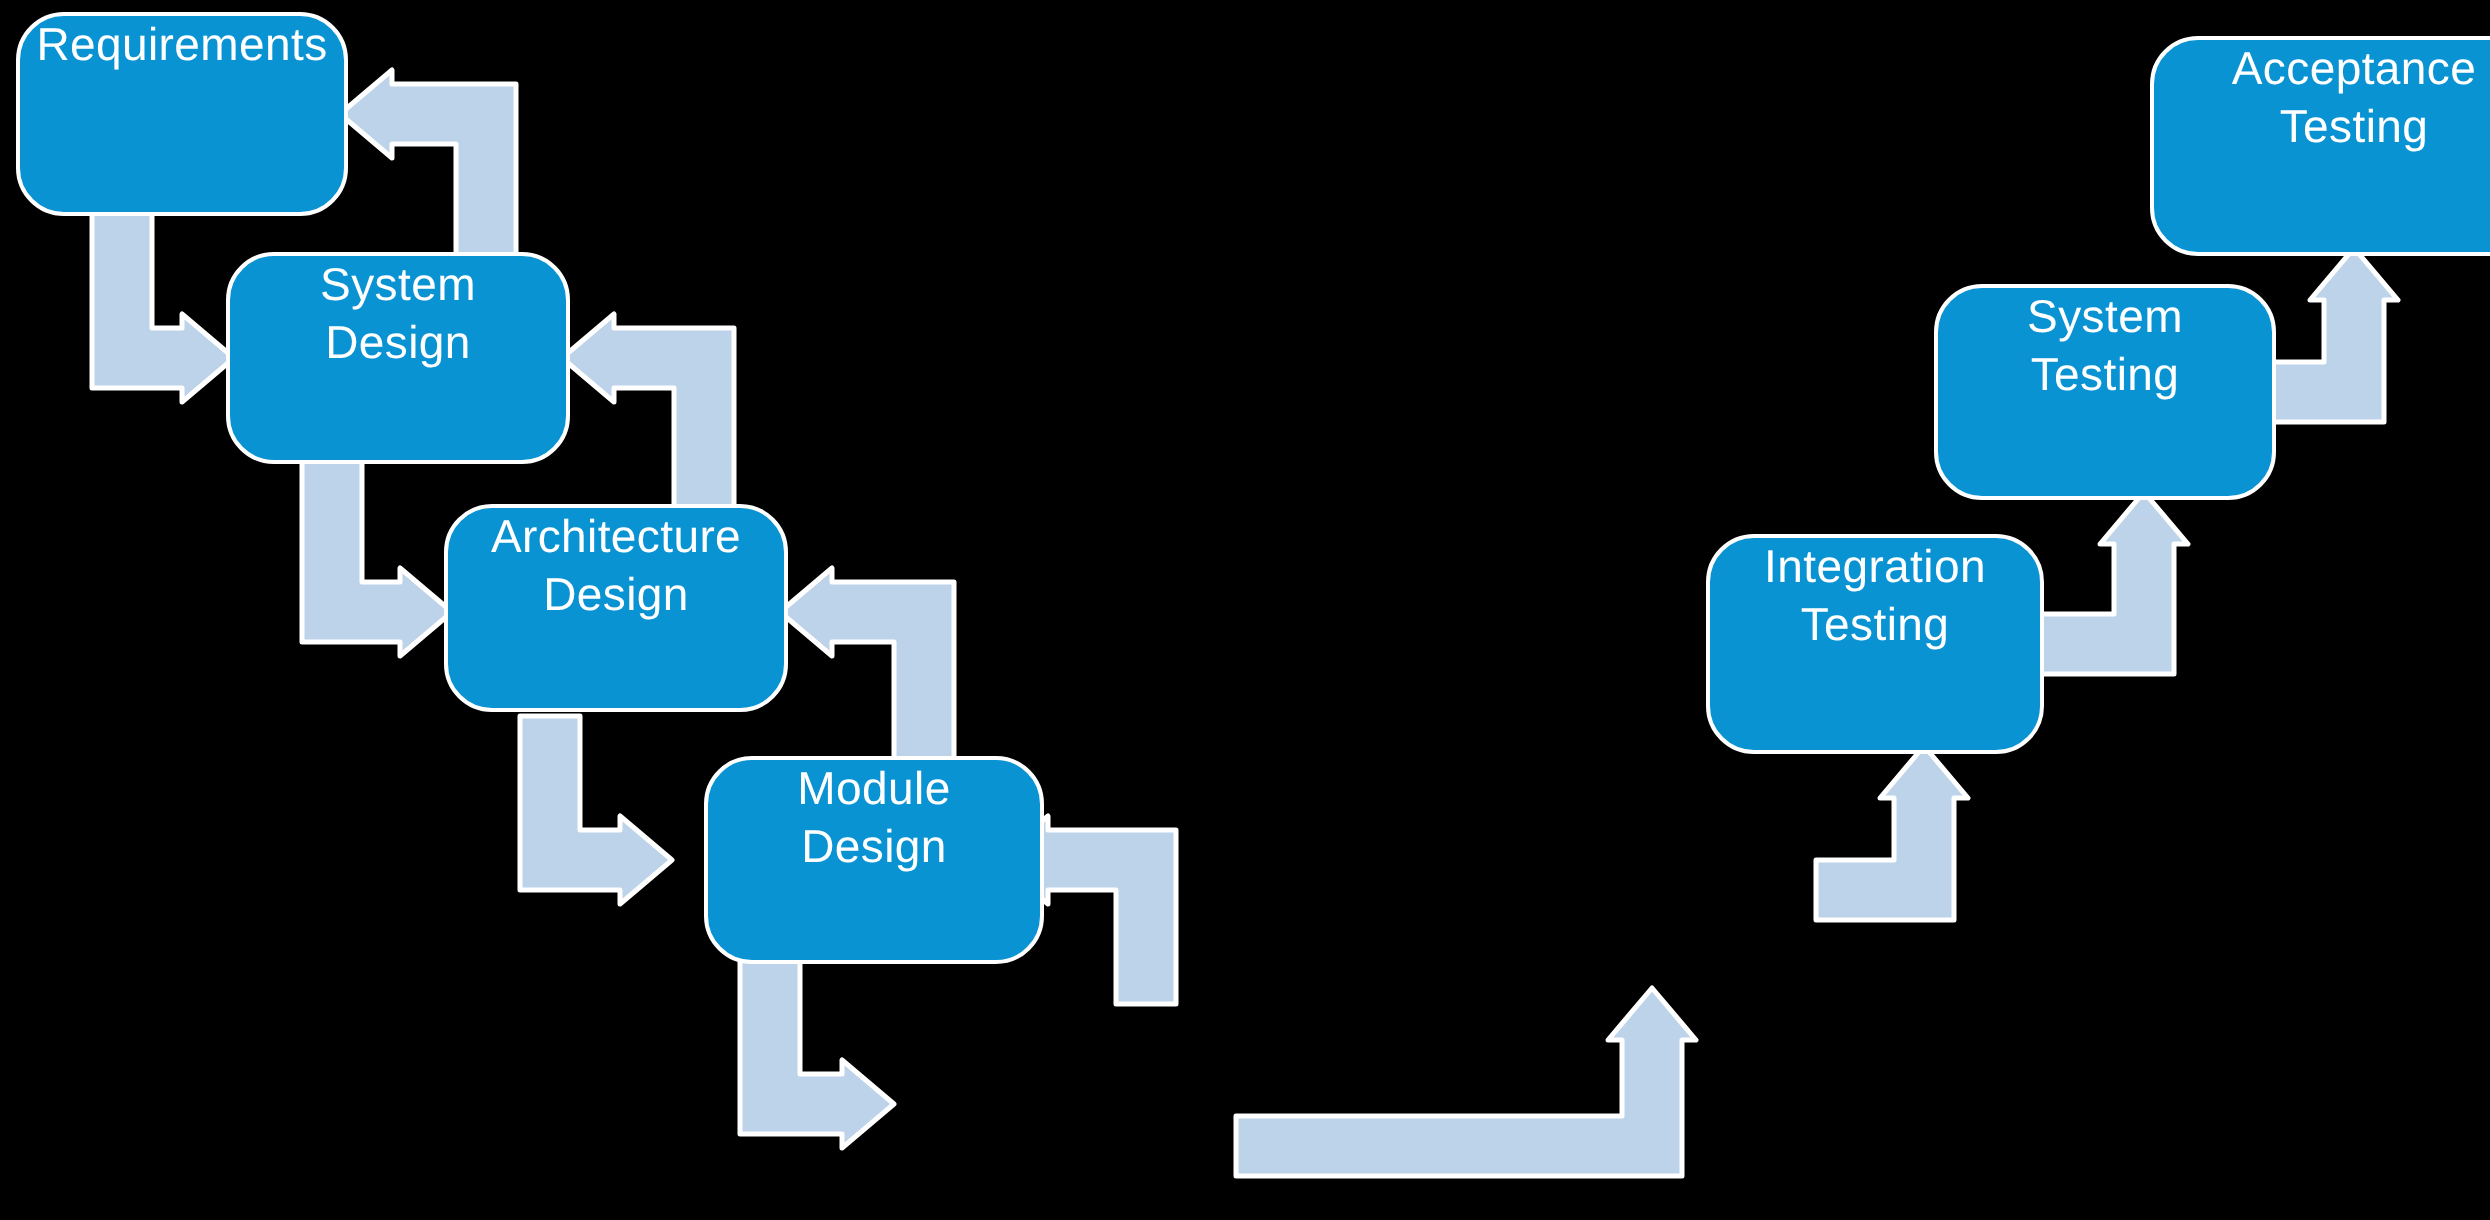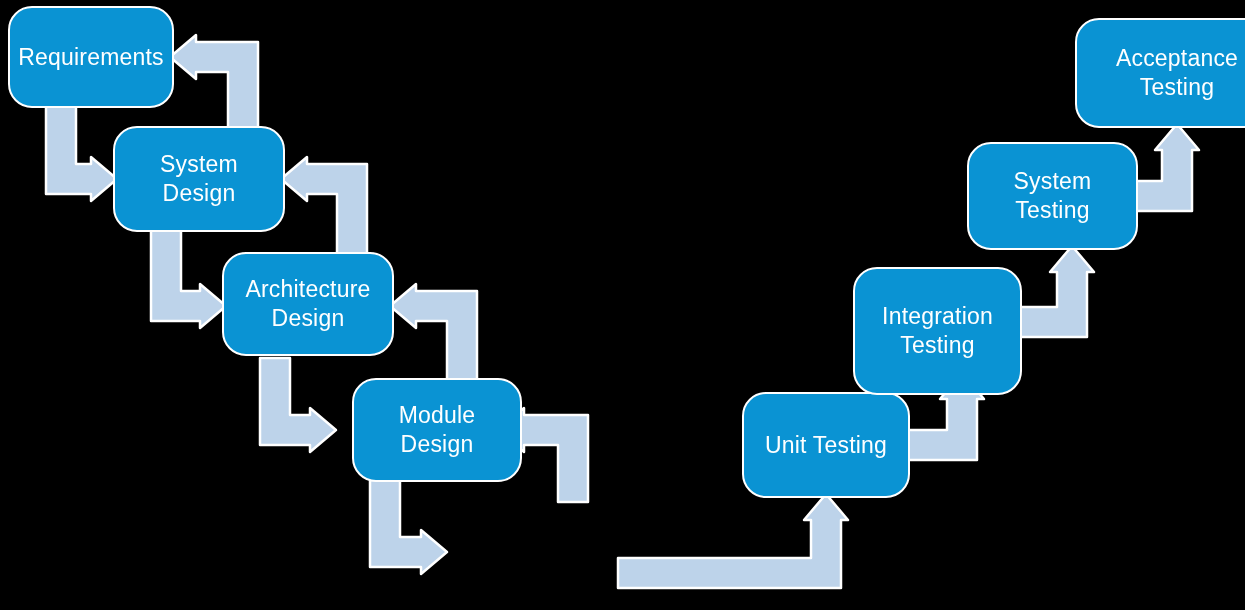--- a/index.html
+++ b/index.html
@@ -24,21 +24,21 @@
     stroke:var(--arrow-outline);
     stroke-width:2.5;
     stroke-linejoin:round;
   }
   .node{
     position:absolute;
     box-sizing:border-box;
     background:var(--node-fill);
     border:2.5px solid var(--node-border);
     border-radius:24px;
-    display:flex;align-items:center;justify-content:center;
+    display:flex;justify-content:center;
     text-align:center;
   }
   .node-label{
     color:var(--node-text);
     font-size:23px;
     line-height:29px;
     white-space:pre-line;
     letter-spacing:.2px;
   }
 </style>
@@ -78,25 +78,22 @@
     <span class="node-label">Architecture
 Design</span>
   </div>
 
   <div class="node" style="left:352px;top:378px;width:170px;height:104px">
     <span class="node-label">Module
 Design</span>
   </div>
 
 
-  <div class="node" style="left:742px;top:392px;width:168px;height:106px">
-    <span class="node-label">Unit Testing</span>
-  </div>
 
-  <div class="node" style="left:853px;top:267px;width:169px;height:128px">
+  <div class="node" style="left:853px;top:267px;width:169px;height:110px">
     <span class="node-label">Integration
 Testing</span>
   </div>
 
   <div class="node" style="left:967px;top:142px;width:171px;height:108px">
     <span class="node-label">System
 Testing</span>
   </div>
 
   <div class="node" style="left:1075px;top:18px;width:204px;height:110px">

